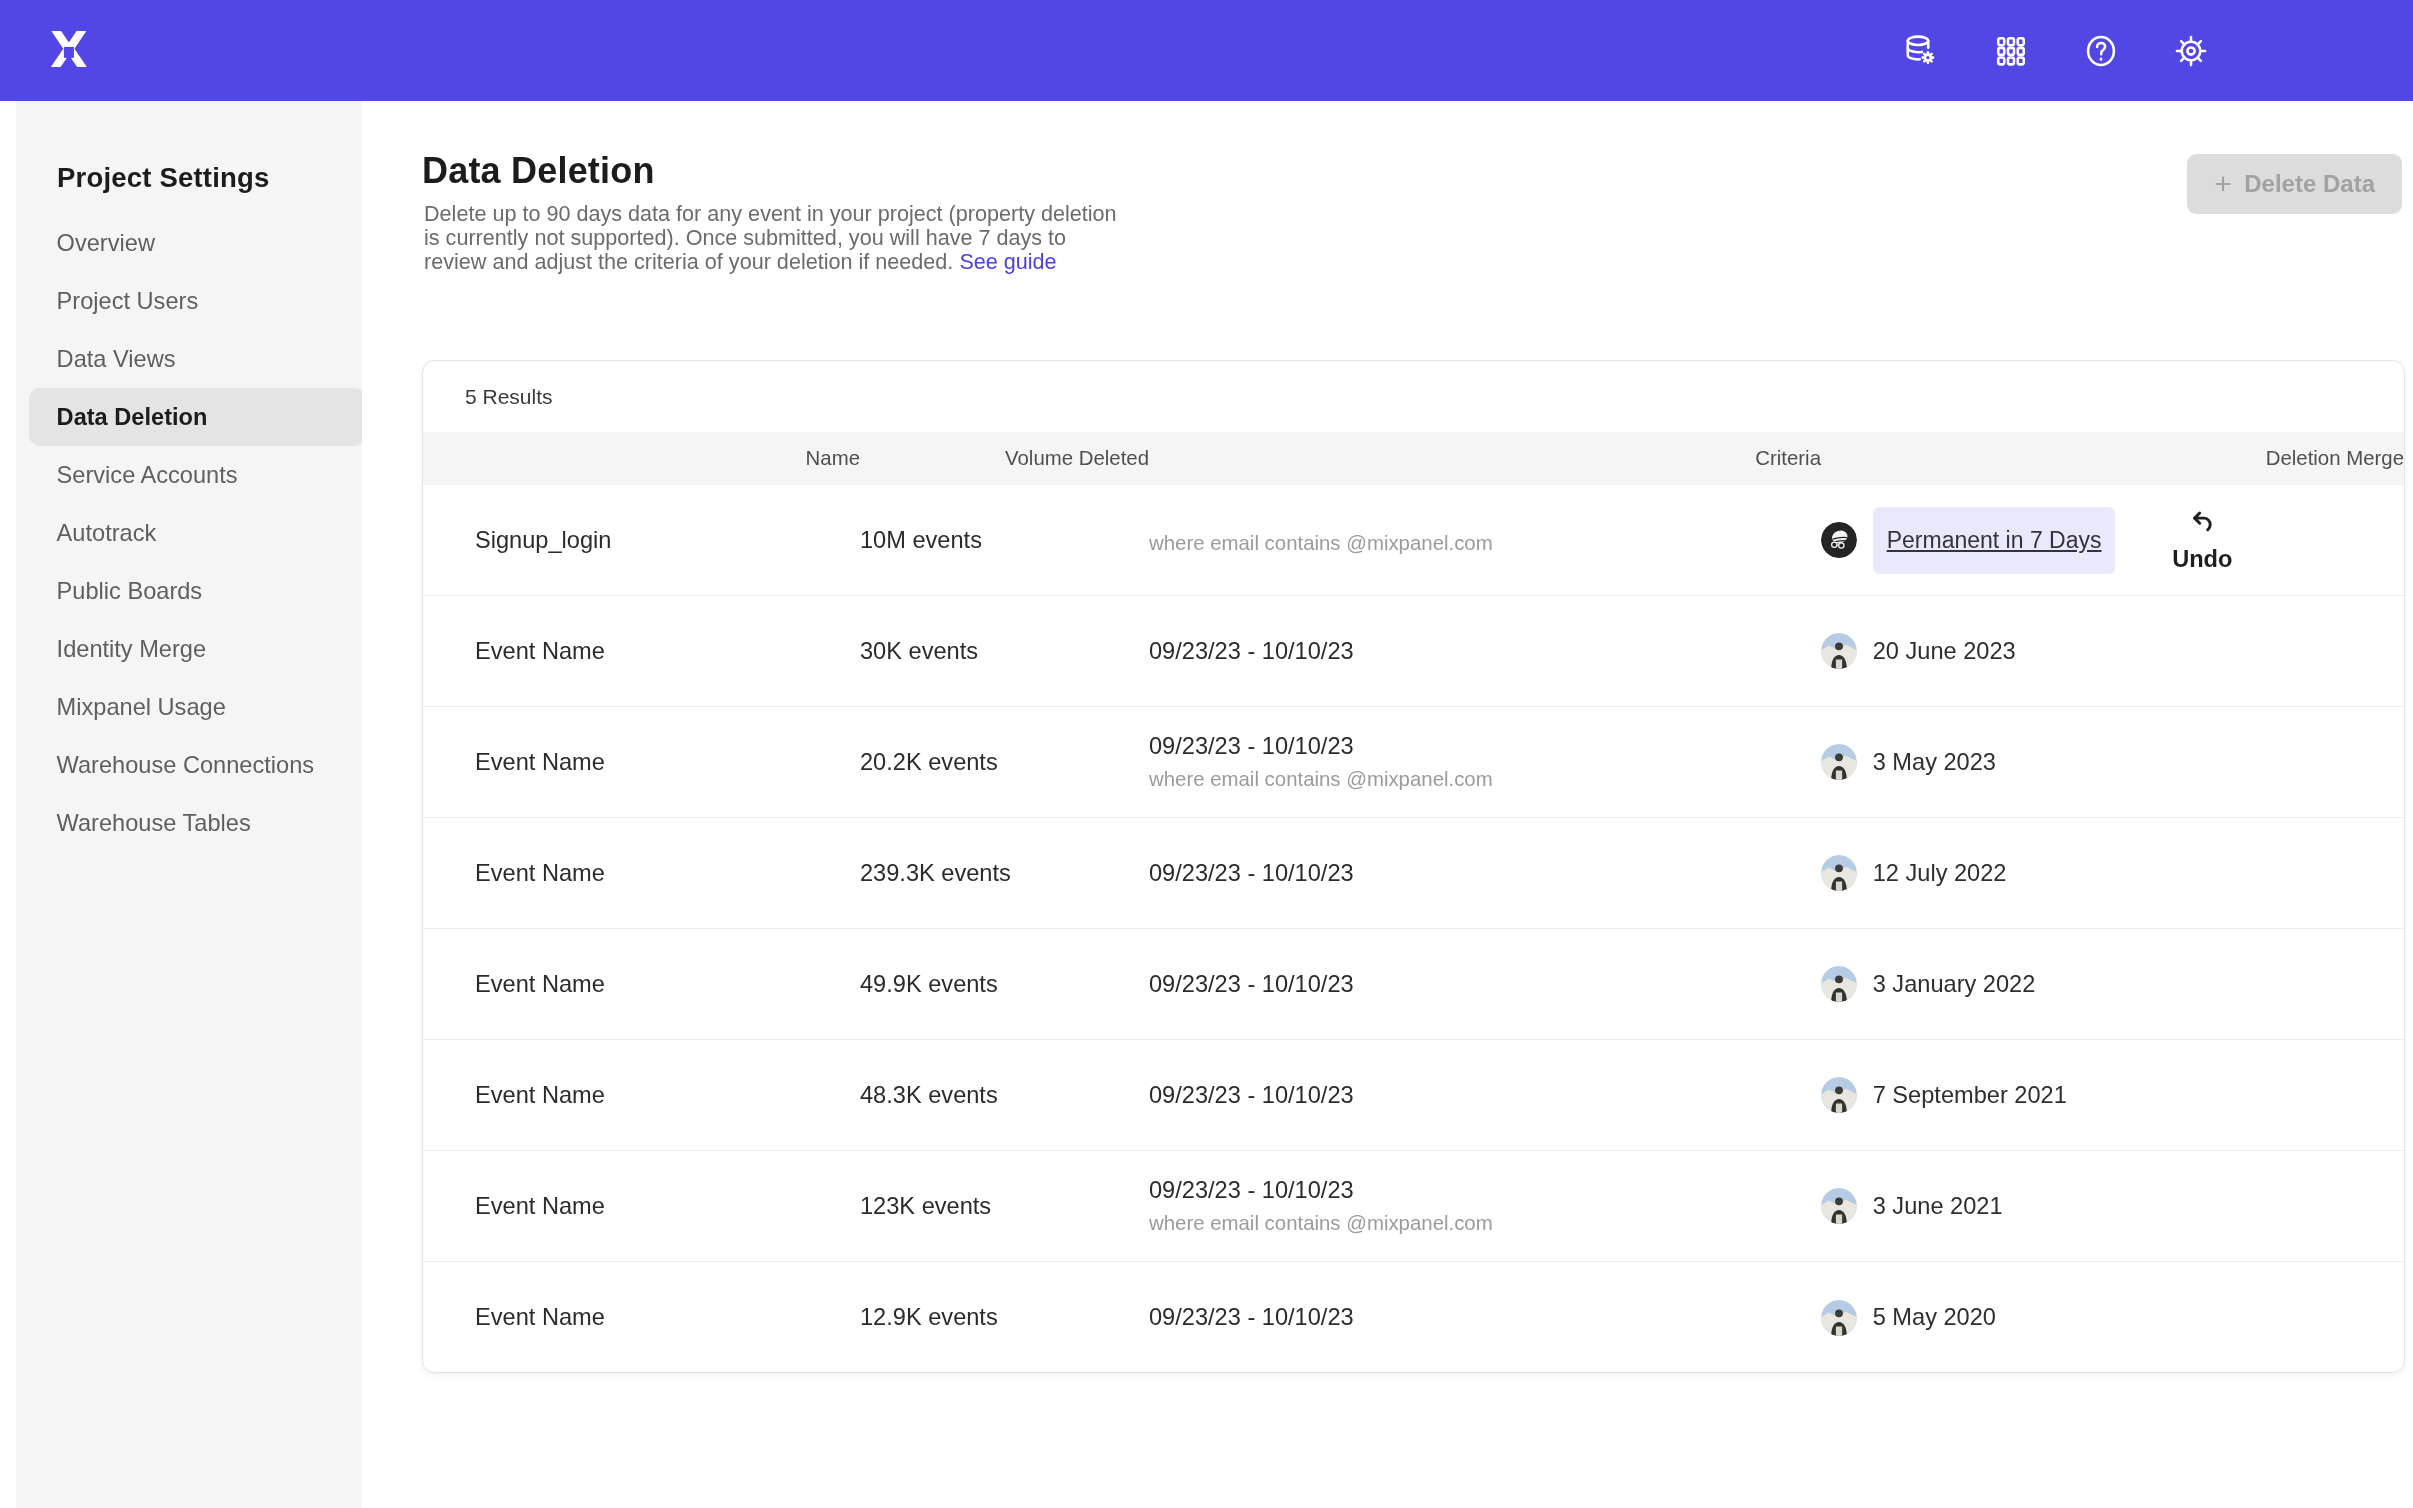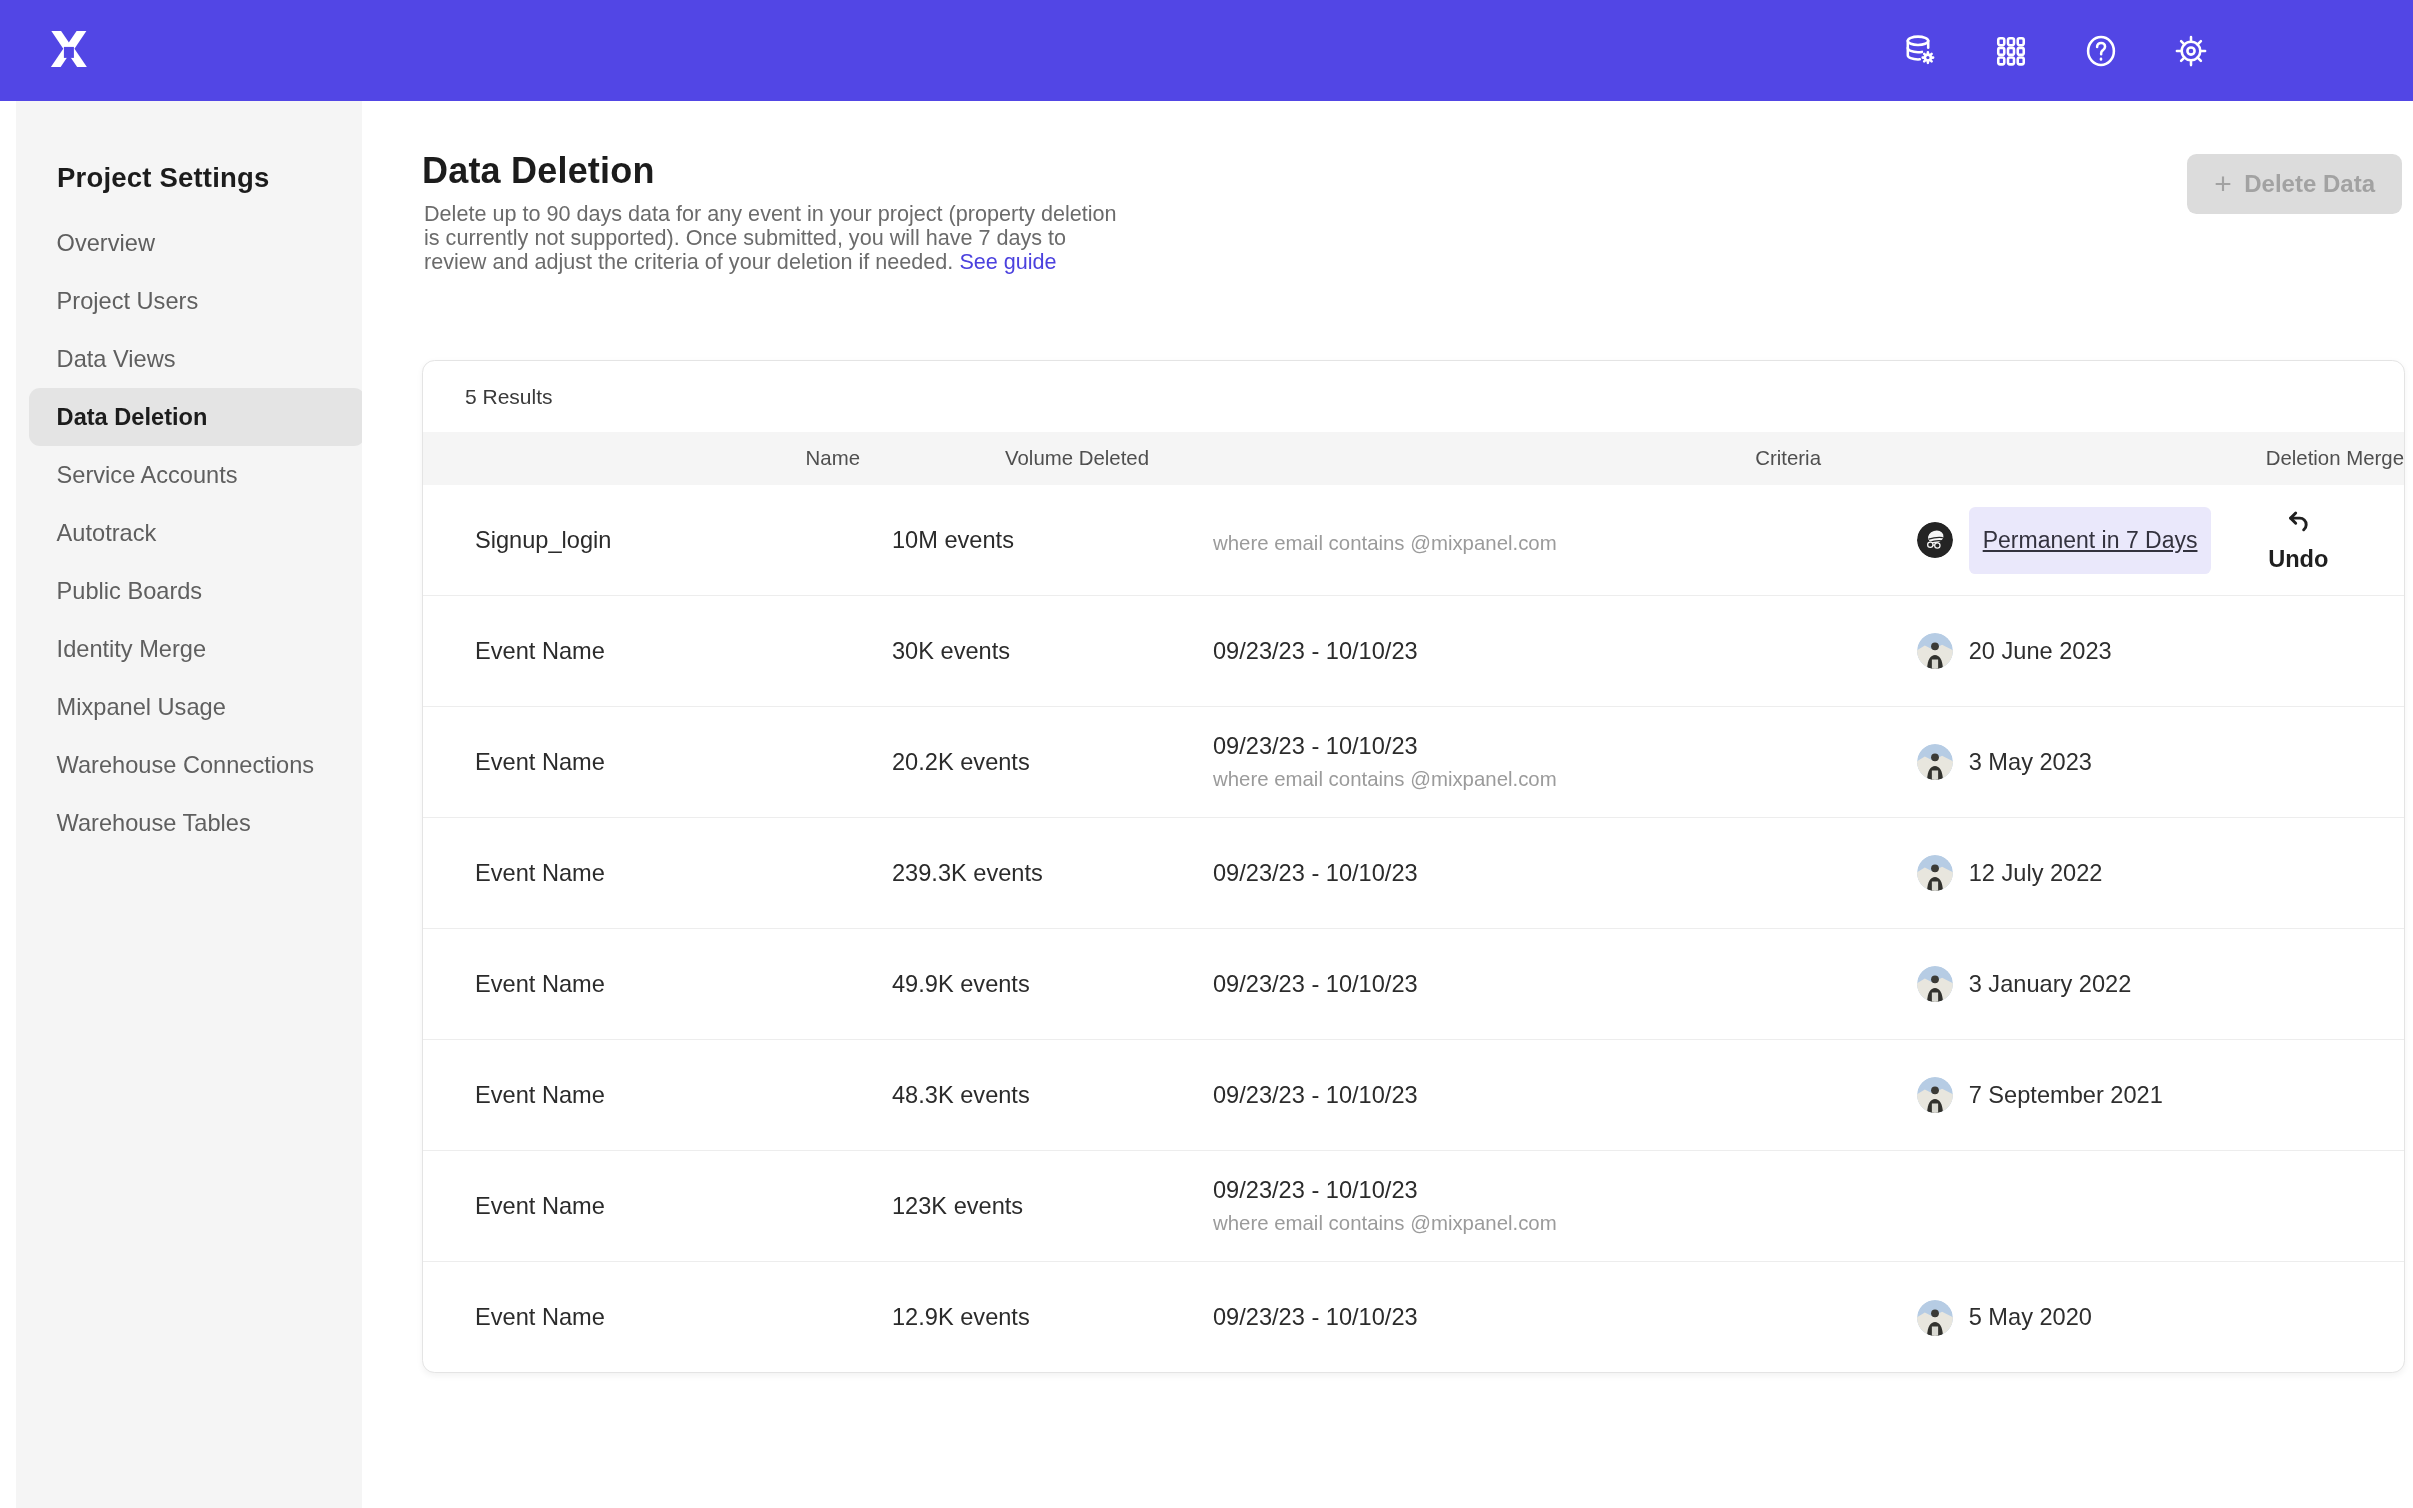--- a/index.html
+++ b/index.html
@@ -110,21 +110,21 @@
     height:53px;background:var(--header_band);
     display:grid;grid-template-columns:385px 289px 672px auto;
     align-items:center;padding-left:52px;
     font-size:20.4px;color:#4F4F4F;text-align:right;
   }
   .trow{
     height:111px;
     display:grid;grid-template-columns:385px 289px 672px auto;
     align-items:center;padding-left:52px;
     border-bottom:0.8px solid var(--divider);
-    font-size:23.6px;color:var(--text_dark);gap:32px;
+    font-size:23.6px;color:var(--text_dark);
   }
   .trow:last-child{border-bottom:none;}
   .crit .sub{font-size:20.4px;color:var(--text_subtle);margin-top:7.9px;}
   .delcell{display:flex;align-items:center;gap:15.7px;}
   .avatar{width:36px;height:36px;border-radius:50%;flex:0 0 auto;overflow:hidden;}
   .badge{
     background:var(--badge_bg);color:var(--badge_text);
     font-size:23px;padding:20px 14px;border-radius:6.3px;white-space:nowrap;text-decoration:underline;
   }
   .undo{
@@ -360,20 +360,34 @@
       </div>
     </div>
 
     <div class="trow">
       <div>Event Name</div>
       <div>123K events</div>
       <div class="crit">
         <div>09/23/23 - 10/10/23</div>
         <div class="sub">where email contains @mixpanel.com</div>
       </div>
+      <div class="delcell">
+        <span class="avatar">
+          <svg viewBox="0 0 46 46" width="36" height="36">
+            <g clip-path="url(#c1)">
+              <rect width="46" height="46" fill="#B6CCE4"></rect>
+              <path d="M0 22 L10 16 L20 21 L32 15 L46 22 V46 H0 Z" fill="#E8E6DE"></path>
+              <circle cx="23" cy="17" r="5" fill="#3B3B37"></circle>
+              <path d="M13 46 c0-12 4.5-18 10-18 s10 6 10 18 Z" fill="#32322E"></path>
+              <path d="M19 34 h8 v12 h-8 Z" fill="#D9D9D2"></path>
+            </g>
+          </svg>
+        </span>
+        <span class="datetext">3 June 2021</span>
+      </div>
     </div>
 
     <div class="trow">
       <div>Event Name</div>
       <div>12.9K events</div>
       <div class="crit">
         <div>09/23/23 - 10/10/23</div>
       </div>
       <div class="delcell">
         <span class="avatar">

